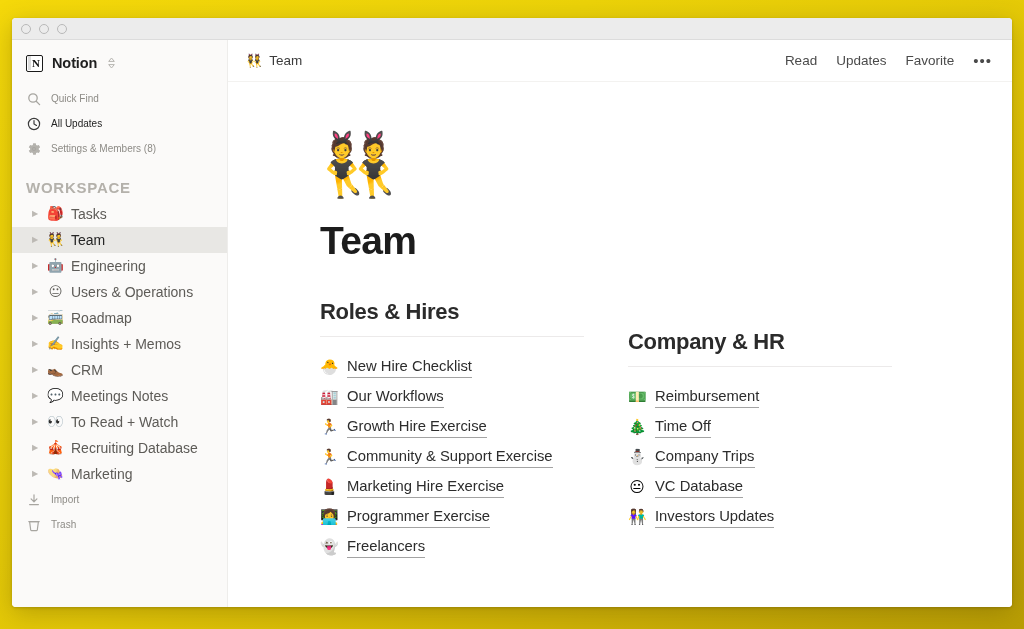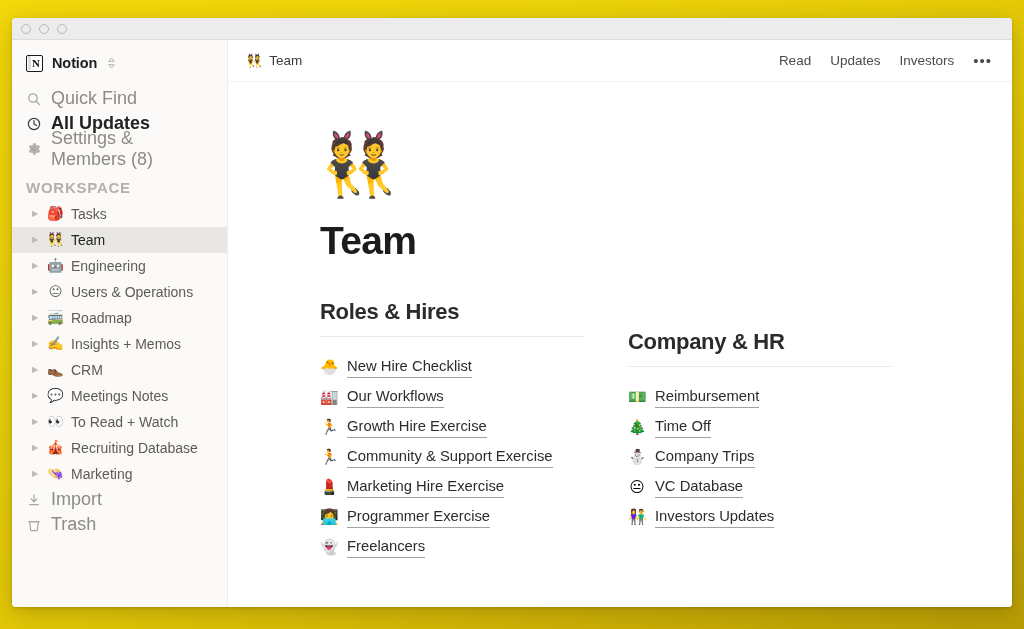--- a/index.html
+++ b/index.html
@@ -145,23 +145,23 @@
     margin-top: 8px;
   }
   .nav-row {
     display: flex;
     align-items: center;
     height: 25px;
     padding: 0 14px;
     gap: 10px;
     cursor: pointer;
     color: #8d8b86;
-    font-size: 18px;
-  }
-  .nav-row.strong { color: #232323; font-weight: 700; }
+    font-size: 10px;
+  }
+  .nav-row.strong { color: #232323; font-weight: 400; }
   .nav-ico {
     width: 15px;
     height: 15px;
     flex: 0 0 15px;
     display: flex;
     align-items: center;
     justify-content: center;
     color: #a7a5a0;
   }
   .nav-row.strong .nav-ico { color: #3b3b3b; }
@@ -477,21 +477,21 @@
 
         <div class="topbar">
           <div class="crumb">
             <span class="crumb-emoji">👯</span>
             <span>Team</span>
           </div>
           <div class="topbar-spacer"></div>
           <div class="top-actions">
             <span class="top-action">Read</span>
             <span class="top-action">Updates</span>
-            <span class="top-action">Investors</span>
+            <span class="top-action">Favorite</span>
             <span class="dots">•••</span>
           </div>
         </div>
 
         <div class="doc">
           <div class="doc-icon">👯</div>
           <div class="doc-title">Team</div>
 
           <div class="columns">
 

